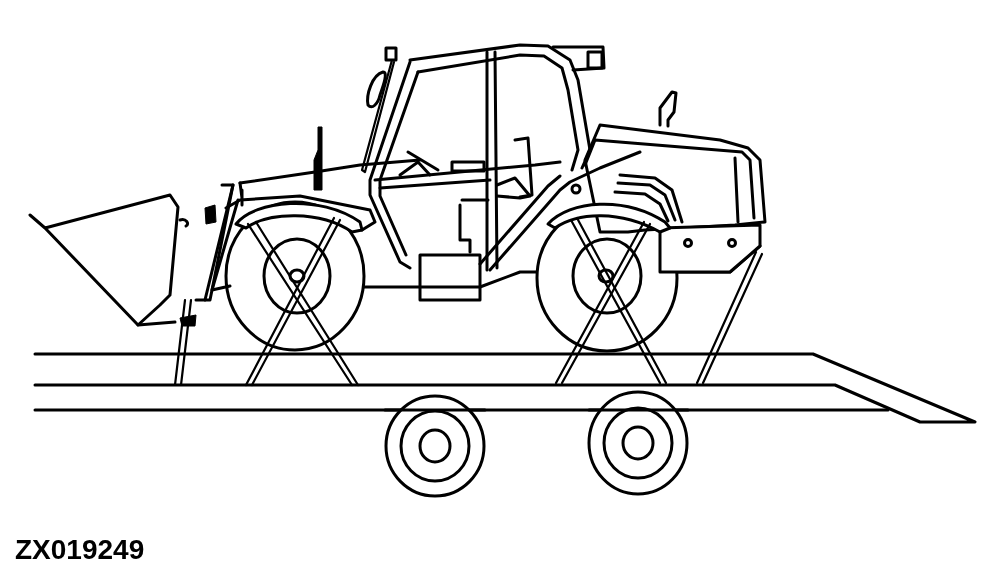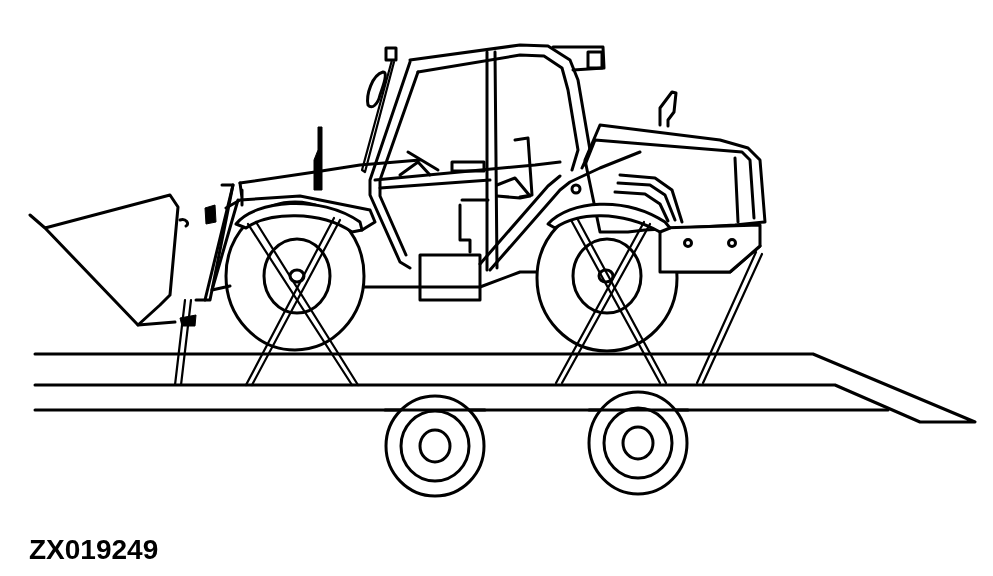--- a/index.html
+++ b/index.html
@@ -1,20 +1,20 @@
 <!DOCTYPE html>
 <html><head>
   <meta charset="utf-8">
   <style>
     html, body { margin: 0; padding: 0; background: #ffffff; }
     body { width: 993px; height: 576px; position: relative; overflow: hidden;
            font-family: "Liberation Sans", sans-serif; }
     #figure { position: absolute; left: 0; top: 0; width: 993px; height: 576px; }
     #figure svg { display: block; }
-    .caption { position: absolute; left: 29px; top: 534px; font-family: "Liberation Sans", sans-serif;
+    .caption { position: absolute; left: 15px; top: 534px; font-family: "Liberation Sans", sans-serif;
                font-weight: bold; font-size: 28px; color: #000; letter-spacing: 0px; line-height: 32px; }
     .ln { fill: none; stroke: #000; stroke-width: 3; stroke-linejoin: round; stroke-linecap: round; }
     .thin { fill: none; stroke: #000; stroke-width: 2.2; stroke-linejoin: round; stroke-linecap: round; }
     .fillw { fill: #fff; stroke: #000; stroke-width: 3; stroke-linejoin: round; }
     .blk { fill: #000; stroke: #000; stroke-width: 1; }
   </style>
 </head>
 <body>
 
 <div id="figure">

